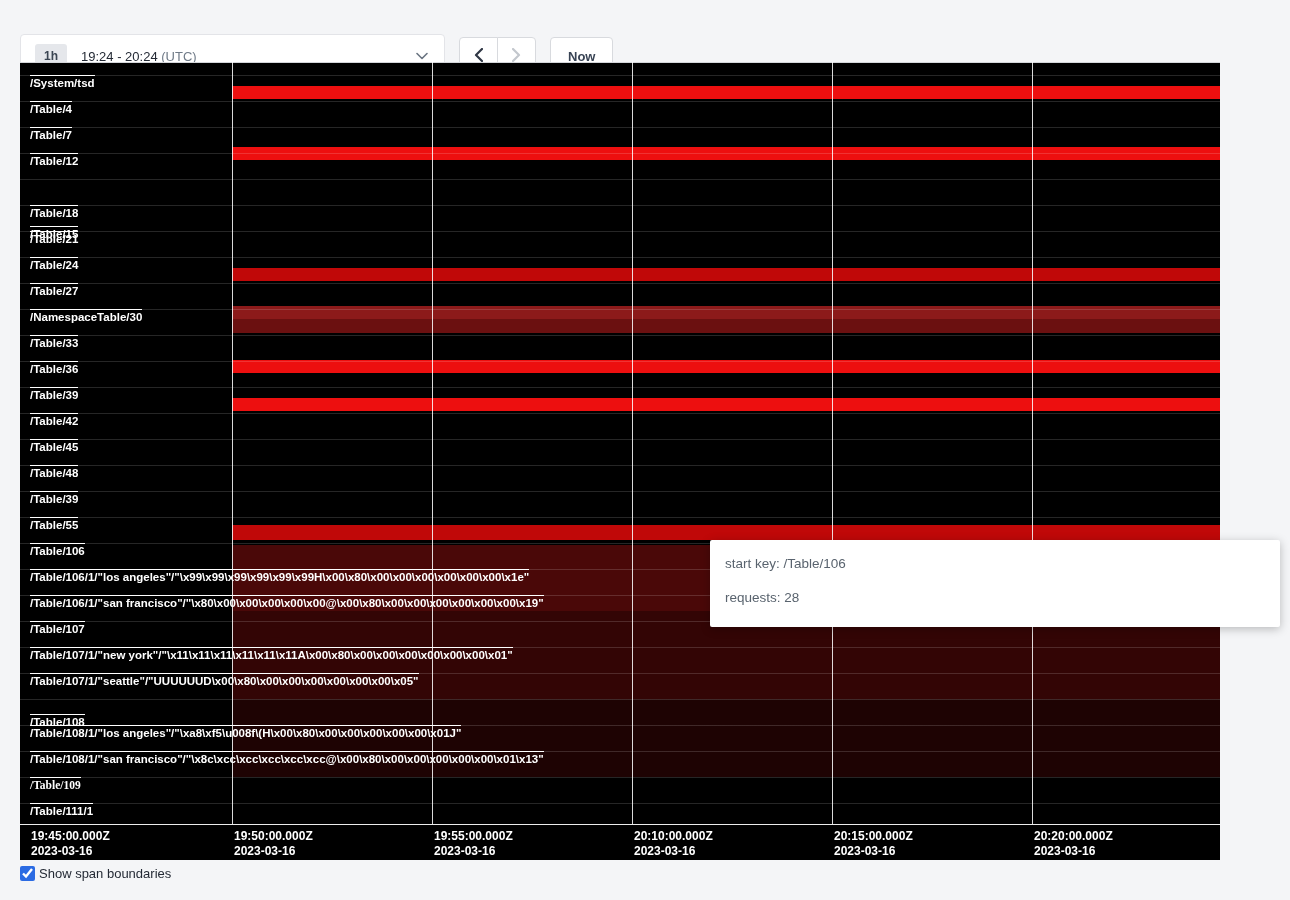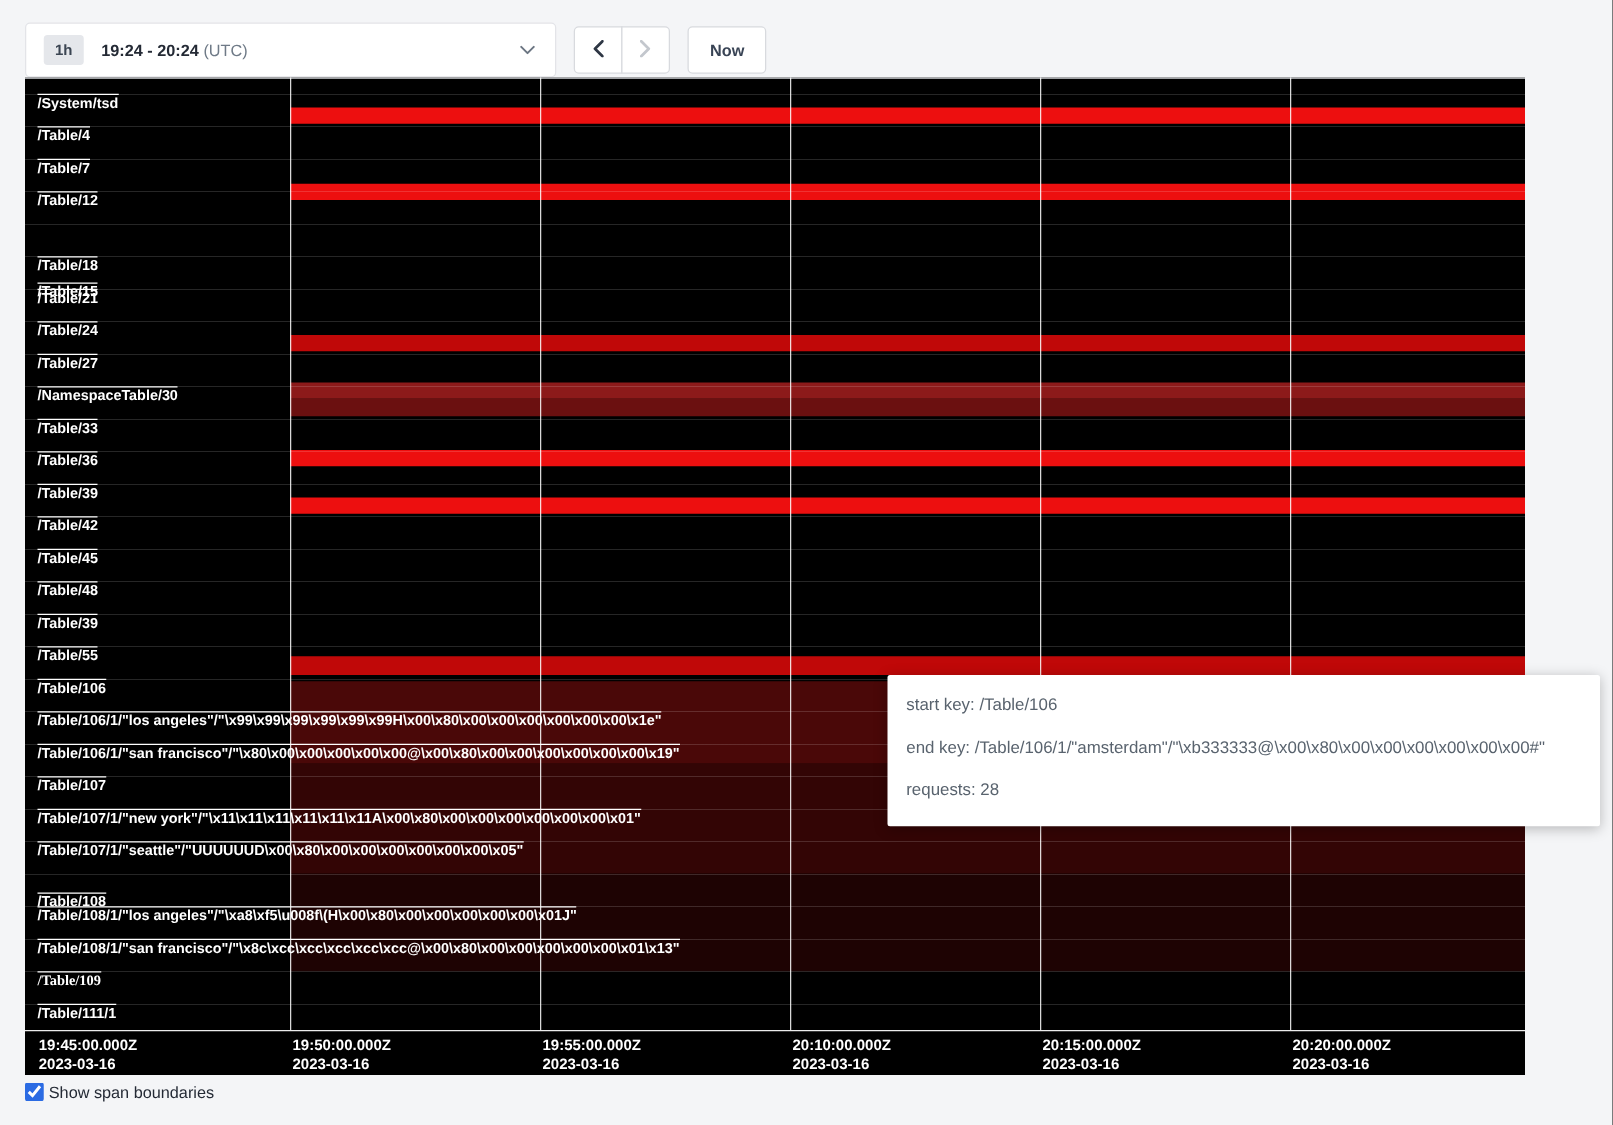--- a/index.html
+++ b/index.html
@@ -5,32 +5,32 @@
   * { box-sizing: border-box; }
   html, body { margin: 0; padding: 0; }
   body {
     width: 1290px; height: 900px; position: relative;
     background: #f4f5f7;
     font-family: "Liberation Sans", sans-serif;
     overflow: hidden;
   }
 
   
-  .toolbar { position: absolute; top: 18px; left: 20px; display: flex; align-items: flex-start; }
+  .toolbar { position: absolute; top: 34px; left: 20px; display: flex; align-items: flex-start; }
   .range-select {
     width: 425px; height: 44px; background: #fff;
     border: 1px solid #e3e4e8; border-radius: 4px;
     display: flex; align-items: center; padding: 0 16px 0 14px; cursor: pointer;
   }
   .pill {
     background: #e5e7eb; border-radius: 3px; font-weight: bold;
     font-size: 12px; padding: 5px 9px; color: #3b4552;
   }
   .range-text { margin-left: 14px; font-size: 13px; color: #242a35; }
-  .range-text b { font-weight: bold; }
+  .range-text b { font-weight: normal; }
   .range-text .muted { color: #6f7a87; font-weight: normal; }
   .chev { margin-left: auto; color: #6b7582; display: flex; align-items: center; }
   .nav-group { display: flex; height: 38px; margin: 3px 0 0 14px; }
   .nav-group button {
     width: 39px; height: 38px; background: #fff; border: 1px solid #d8dade;
     display: flex; align-items: center; justify-content: center; padding: 0; cursor: pointer;
   }
   .nav-group button:first-child { border-radius: 4px 0 0 4px; color: #2f3745; }
   .nav-group button:last-child { border-radius: 0 4px 4px 0; margin-left: -1px; color: #c3c7cd; }
   .now-btn {
@@ -191,20 +191,19 @@
     </div>
     <div class="tick" style="left:1014px">
       <div>20:20:00.000Z</div>
       <div>2023-03-16</div>
     </div>
   </div>
 </div>
 
 <div class="tooltip">
   <p>start key: /Table/106</p>
-  <p>end key: /Table/106/1/"amsterdam"/"\xb333333@\x00\x80\x00\x00\x00\x00\x00\x00#"</p>
   <p>requests: 28</p>
 </div>
 
 <label class="footer">
   <input type="checkbox" checked="" style="">
   <span>Show span boundaries</span>
 </label>
 
 </body></html>

